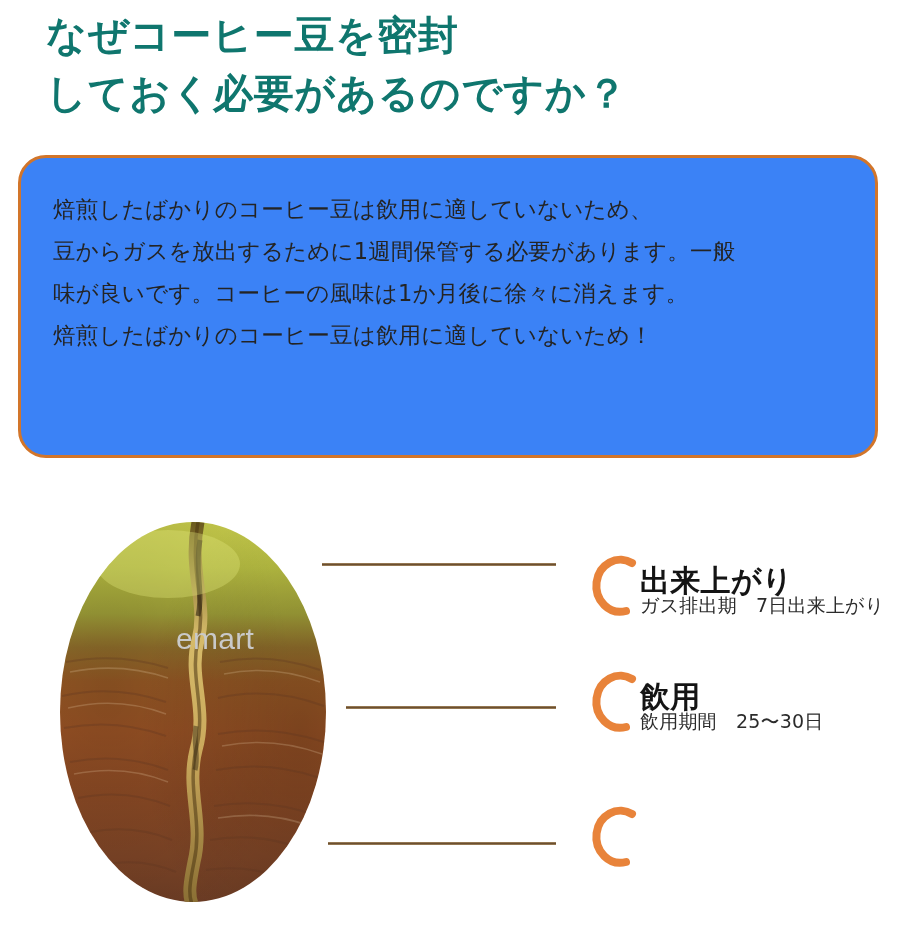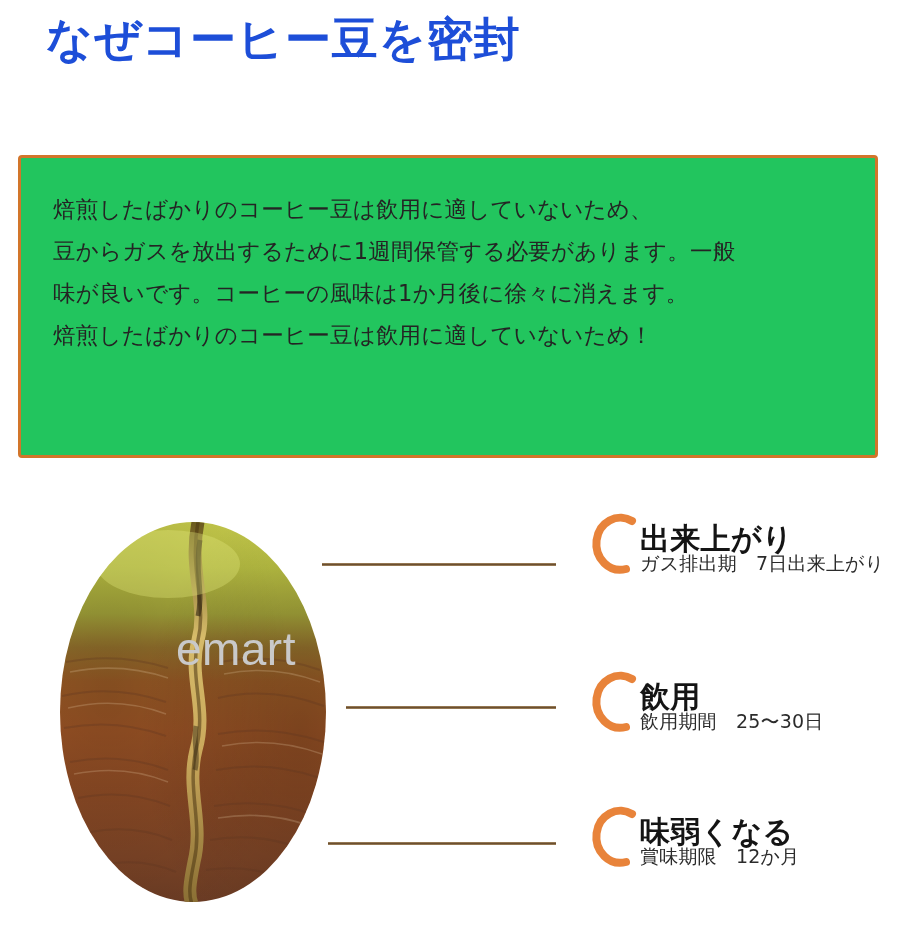--- a/index.html
+++ b/index.html
@@ -17,39 +17,39 @@
   }
 
   
   .heading {
     position: absolute;
     left: 46px;
     top: 6px;
     width: 820px;
   }
   .heading .line {
-    font-size: 46px;
+    font-size: 40px;
     font-weight: bold;
     line-height: 1.45;
     letter-spacing: 0.02em;
-    color: #1d4ed8;
+    color: #0f766e;
     white-space: nowrap;
   }
 
   
   .info-box {
     position: absolute;
     left: 18px;
     top: 155px;
     width: 860px;
     height: 303px;
     box-sizing: border-box;
-    background: #22c55e;
+    background: #3b82f6;
     border: 3px solid #d2752a;
-    border-radius: 4px;
+    border-radius: 28px;
   }
   .info-box .inner {
     padding: 30px 30px 0 32px;
   }
   .info-box .para-line {
     font-size: 22.5px;
     line-height: 42px;
     color: #242424;
     letter-spacing: 0.01em;
     white-space: nowrap;
@@ -63,21 +63,21 @@
     width: 290px;
     height: 400px;
   }
   .bean-svg { display: block; width: 100%; height: 100%; }
 
   
   .watermark {
     position: absolute;
     left: 176px;
     top: 622px;
-    font-size: 46px;
+    font-size: 30px;
     color: #c9c9c9;
     letter-spacing: 0.01em;
     font-family: "Liberation Sans", sans-serif;
     user-select: none;
     z-index: 1;
   }
 
   
   .connector {
     position: absolute;
@@ -116,29 +116,30 @@
     letter-spacing: 0.01em;
     white-space: nowrap;
   }
   .callout-sub {
     font-size: 19px;
     line-height: 1.0;
     color: #2b2b2b;
     letter-spacing: 0.01em;
     white-space: nowrap;
   }
-  .co1 { left: 586px; top: 510px; }
+  .co1 { left: 586px; top: 552px; }
   .co2 { left: 586px; top: 668px; }
   .co3 { left: 586px; top: 803px; }
 </style>
 </head>
 <body>
 
 <div class="heading">
   <div class="line">なぜコーヒー豆を密封</div>
+  <div class="line">しておく必要があるのですか？</div>
 </div>
 
 <div class="info-box">
   <div class="inner">
     <div class="para-line">焙煎したばかりのコーヒー豆は飲用に適していないため、</div>
     <div class="para-line">豆からガスを放出するために1週間保管する必要があります。一般</div>
     <div class="para-line">味が良いです。コーヒーの風味は1か月後に徐々に消えます。</div>
     <div class="para-line">焙煎したばかりのコーヒー豆は飲用に適していないため！</div>
   </div>
 </div>
@@ -245,17 +246,13 @@
     <div class="callout-sub">飲用期間　25〜30日</div>
   </div>
 </div>
 
 <div class="callout co3">
   <div class="callout-arc">
     <svg width="56" height="66" viewBox="0 0 56 66" xmlns="http://www.w3.org/2000/svg">
       <path d="M46 9 A24 26 0 1 0 40 57" fill="none" stroke="#e8833a" stroke-width="8" stroke-linecap="round"></path>
     </svg>
   </div>
-  <div class="callout-text">
-    <div class="callout-title">味弱くなる</div>
-    <div class="callout-sub">賞味期限　12か月</div>
-  </div>
 </div>
 
 </body></html>

